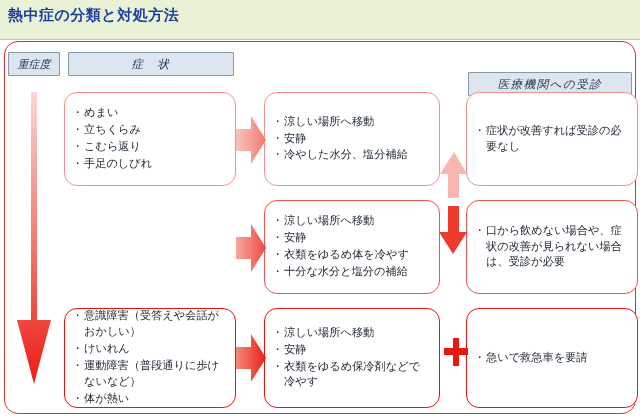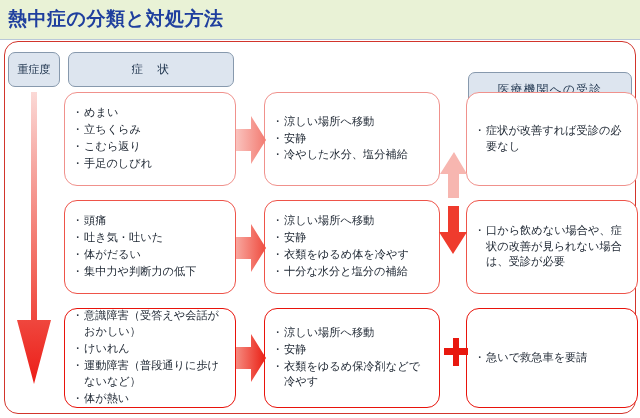--- a/index.html
+++ b/index.html
@@ -13,47 +13,48 @@
 
   
   .title-band{
     position:absolute;left:0;top:0;width:640px;height:40px;
     background:#e9f2d6;
     border-bottom:1px solid #b9c8d8;
     box-sizing:border-box;
   }
   .title-text{
     position:absolute;left:8px;top:6px;
-    font-size:19px;font-weight:bold;color:#1f3f9e;
+    font-size:15px;font-weight:bold;color:#1f3f9e;
     letter-spacing:0.5px;
     white-space:nowrap;
     font-family:Liberation Mono, monospace;
   }
 
   
   .outer-frame{
     position:absolute;left:4px;top:41px;width:632px;height:373px;
     border:1.6px solid #d2352c;
     border-radius:14px;
     box-sizing:border-box;
     background:#ffffff;
   }
 
   
   .hdr{
     position:absolute;
-    height:35px;
+    height:24px;
     background:#dde5ef;
     border:1px solid #8799ad;
-    border-radius:7px;
+    border-radius:1px;
     box-sizing:border-box;
     display:flex;align-items:center;justify-content:center;
     font-size:11.5px;color:#21364f;
     letter-spacing:1.5px;
     white-space:nowrap;
+    font-style:italic;
   }
   .hdr-sev{left:8px;top:52px;width:52px;letter-spacing:0px;font-size:11px;}
   .hdr-sym{left:68px;top:52px;width:166px;}
   .hdr-tre{left:264px;top:52px;width:168px;}
   .hdr-med{left:468px;top:52px;width:164px;margin-top:20px;}
 
   
   .sev-arrow{position:absolute;left:12px;top:92px;width:44px;height:302px;}
 
   
@@ -144,28 +145,20 @@
       <li>安静</li>
       <li>冷やした水分、塩分補給</li>
     </ul>
   </div>
   <div class="box lvl1 r1 c-med centered">
     <ul>
       <li>症状が改善すれば受診の必要なし</li>
     </ul>
   </div>
 
-  <div class="box lvl2 r2 c-sym centered">
-    <ul>
-      <li>頭痛</li>
-      <li>吐き気・吐いた</li>
-      <li>体がだるい</li>
-      <li>集中力や判断力の低下</li>
-    </ul>
-  </div>
   <div class="box lvl2 r2 c-tre centered">
     <ul>
       <li>涼しい場所へ移動</li>
       <li>安静</li>
       <li>衣類をゆるめ体を冷やす</li>
       <li>十分な水分と塩分の補給</li>
     </ul>
   </div>
   <div class="box lvl2 r2 c-med centered">
     <ul>

